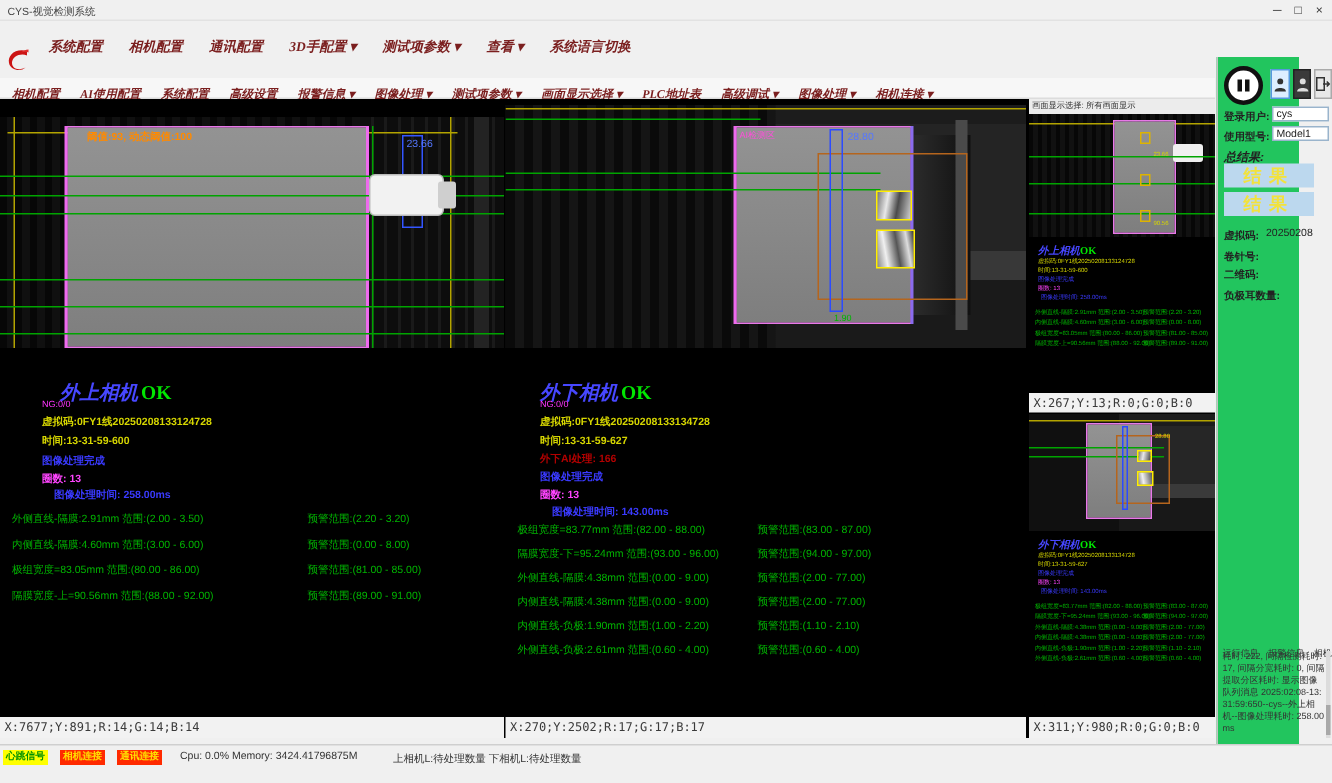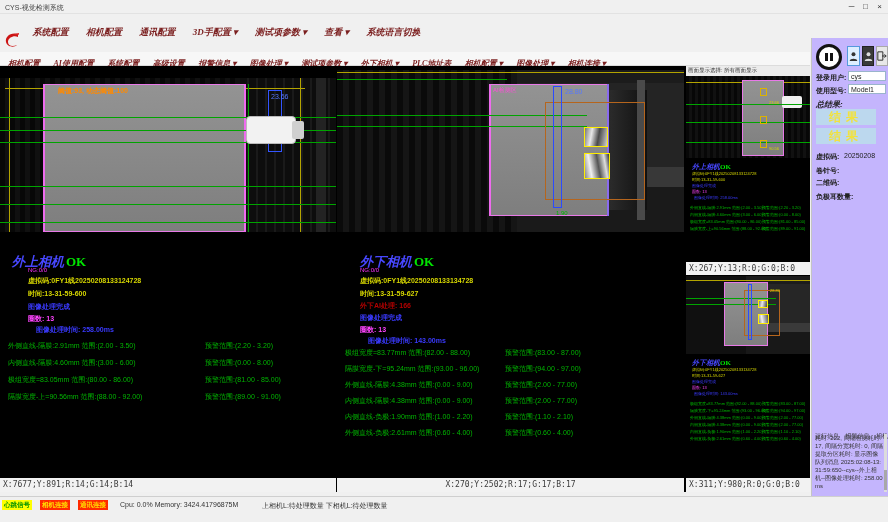--- a/index.html
+++ b/index.html
@@ -54,21 +54,21 @@
 
   
   .mini-title { font:bold italic 7px "Liberation Serif", serif; color:#4747ff; white-space:nowrap; }
   .mini-title .ok { color:#00e600; font-style:normal; }
   .mini-y { color:#d6d600; font-size:4px; white-space:nowrap; }
   .mini-b { color:#3a3aff; font-size:4px; white-space:nowrap; }
   .mini-m { color:#ff44ff; font-size:4px; white-space:nowrap; }
   .mini-g { color:#00b400; font-size:4px; white-space:nowrap; }
 
   
-  #sidebar { left:811px; top:38px; width:77px; height:458px; background:#c4b5fd;
+  #sidebar { left:811px; top:38px; width:55px; height:458px; background:#22c55e;
              border-left:1px solid #c4c4c4; }
   .sb-label { font-size:7px; font-weight:bold; color:#222; white-space:nowrap; }
   .sb-input { background:#fff; border:1px solid #9ab4cc; font-size:7px; color:#222;
               padding:1px 2px; height:10px; line-height:8px; }
   .result-box { background:#bcd8ee; color:#f2e23c; font-weight:bold; font-size:12px;
                 text-align:center; letter-spacing:5px; line-height:16px; }
   .info-tab { font-size:6px; color:#333; margin-right:2px; }
   #sb-log { font-size:6px; line-height:8px; color:#333; word-break:break-all; }
 
   
@@ -119,23 +119,23 @@
 
 
   <div class="abs" id="toolbar">
     <span class="tool-item">相机配置</span>
     <span class="tool-item">AI使用配置</span>
     <span class="tool-item">系统配置</span>
     <span class="tool-item">高级设置</span>
     <span class="tool-item">报警信息 ▾</span>
     <span class="tool-item">图像处理 ▾</span>
     <span class="tool-item">测试项参数 ▾</span>
-    <span class="tool-item">外下相机 ▾</span>
+    <span class="tool-item">画面显示选择 ▾</span>
     <span class="tool-item">PLC地址表</span>
-    <span class="tool-item">相机配置 ▾</span>
+    <span class="tool-item">高级调试 ▾</span>
     <span class="tool-item">图像处理 ▾</span>
     <span class="tool-item">相机连接 ▾</span>
   </div>
 
   <div class="abs" id="main">
 
     <div class="abs" style="left:0; top:0; width:336px; height:426px; background:#000;">
 
       <div class="abs" style="left:0; top:12px; width:336px; height:154px; overflow:hidden;
            background:repeating-linear-gradient(90deg,#070707 0 5px,#101010 5px 10px);">
@@ -156,21 +156,21 @@
         <div class="abs hline green" style="left:0; top:126px; width:336px;"></div>
         <div class="abs hline green" style="left:0; top:144px; width:336px;"></div>
         <div class="abs" style="left:268px; top:12px; width:14px; height:62px; border:1px solid #3355ff;"></div>
         <div class="abs txt-orange" style="left:58px; top:8px;">阈值:93, 动态阈值:100</div>
         <div class="abs txt-blue-s" style="left:271px; top:15px;">23.66</div>
         <div class="abs" style="left:246px; top:38px; width:50px; height:28px; background:#f2f2f2;
              border-radius:4px; border:1px solid #bbb;"></div>
         <div class="abs" style="left:292px; top:43px; width:12px; height:18px; background:#cfcfcf; border-radius:2px;"></div>
       </div>
 
-      <div class="abs cam-title" style="left:12px; top:187px;text-align:center;">
+      <div class="abs cam-title" style="left:40px; top:187px;text-align:center;">
         <span>外上相机</span><span class="ok">OK</span>
       </div>
       <div class="abs ng-line" style="left:28px; top:201px;">NG:0/0</div>
       <div class="abs yline" style="left:28px; top:210px;">虚拟码:0FY1线20250208133124728</div>
       <div class="abs yline" style="left:28px; top:223px;">时间:13-31-59-600</div>
       <div class="abs bline" style="left:28px; top:236px;">图像处理完成</div>
       <div class="abs mline" style="left:28px; top:248px;">圈数: 13</div>
       <div class="abs bline" style="left:36px; top:259px;">图像处理时间: 258.00ms</div>
 
       <div class="abs grow" style="left:8px; top:275px;">外侧直线-隔膜:2.91mm 范围:(2.00 - 3.50)</div>
@@ -230,21 +230,21 @@
       <div class="abs grow" style="left:168px; top:298px;">预警范围:(94.00 - 97.00)</div>
       <div class="abs grow" style="left:8px; top:314px;">外侧直线-隔膜:4.38mm 范围:(0.00 - 9.00)</div>
       <div class="abs grow" style="left:168px; top:314px;">预警范围:(2.00 - 77.00)</div>
       <div class="abs grow" style="left:8px; top:330px;">内侧直线-隔膜:4.38mm 范围:(0.00 - 9.00)</div>
       <div class="abs grow" style="left:168px; top:330px;">预警范围:(2.00 - 77.00)</div>
       <div class="abs grow" style="left:8px; top:346px;">内侧直线-负极:1.90mm 范围:(1.00 - 2.20)</div>
       <div class="abs grow" style="left:168px; top:346px;">预警范围:(1.10 - 2.10)</div>
       <div class="abs grow" style="left:8px; top:362px;">外侧直线-负极:2.61mm 范围:(0.60 - 4.00)</div>
       <div class="abs grow" style="left:168px; top:362px;">预警范围:(0.60 - 4.00)</div>
 
-      <div class="abs panel-status" style="left:0; top:412px; width:347px; height:14px;text-align:center;">X:270;Y:2502;R:17;G:17;B:17</div>
+      <div class="abs panel-status" style="left:0; top:412px; width:347px; height:14px;">X:270;Y:2502;R:17;G:17;B:17</div>
     </div>
 
     <div class="abs" style="left:686px; top:0; width:124px; height:426px; background:#000;">
       <div class="abs" style="left:0; top:0; width:124px; height:10px; background:#ececec;
            font-size:5.5px; color:#333; padding:1px 2px; white-space:nowrap; overflow:hidden;">画面显示选择: 所有画面显示</div>
 
       <div class="abs" style="left:0; top:10px; width:124px; height:82px; overflow:hidden;
            background:repeating-linear-gradient(90deg,#070707 0 3px,#111 3px 6px);">
         <div class="abs hline yellow-l" style="left:0; top:6px; width:124px;"></div>
         <div class="abs grayrect" style="left:56px; top:4px; width:42px; height:76px;"></div>

